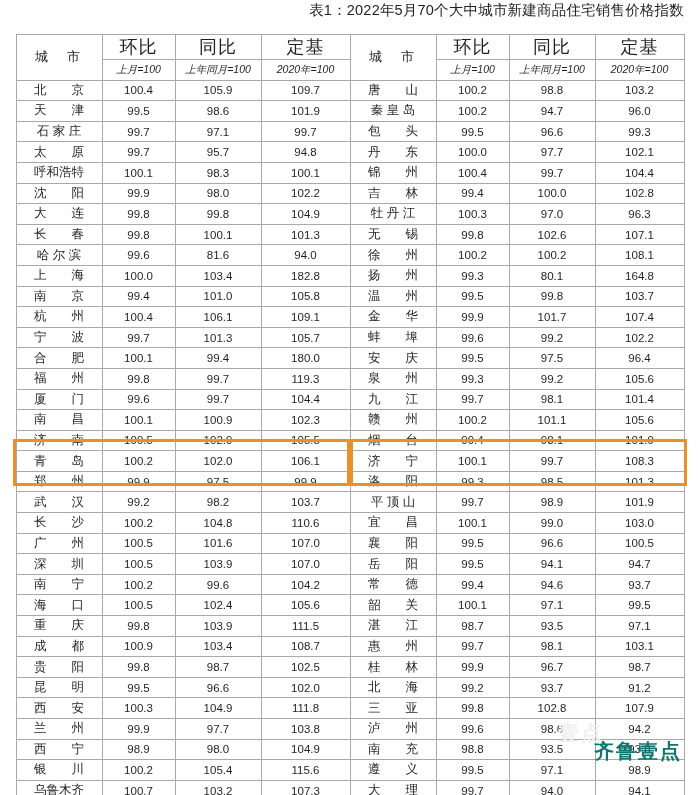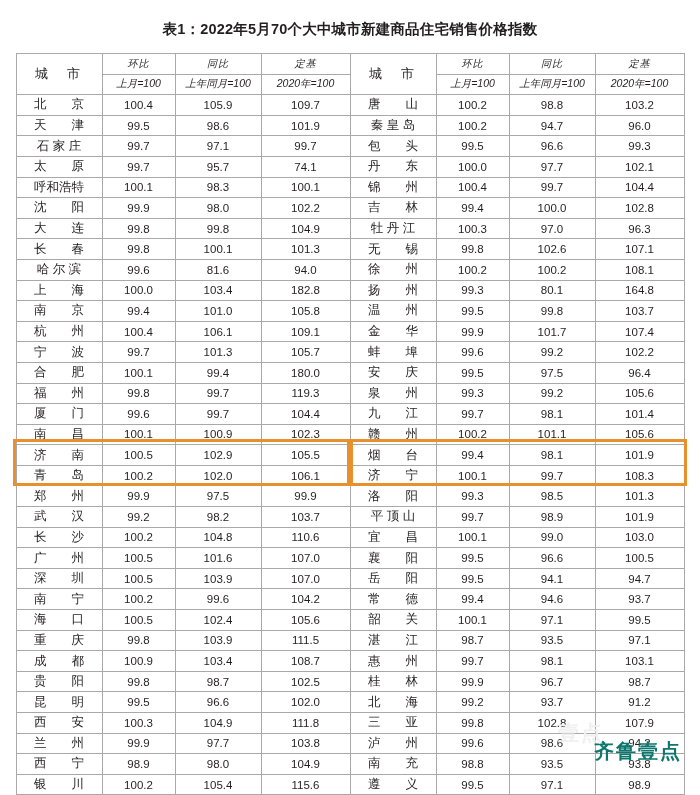--- a/index.html
+++ b/index.html
@@ -16,25 +16,25 @@
     overflow: hidden;
   }
   .page {
     width: 700px;
     height: 795px;
     position: relative;
     box-sizing: border-box;
     padding: 0 16px;
   }
   .title {
-    text-align: center;
+    text-align: right;
     font-size: 14.5px;
-    font-weight: bold;
+    font-weight: normal;
     letter-spacing: 0.2px;
-    padding-top: 20px;
+    padding-top: 1px;
     padding-bottom: 14px;
     color: #231f20;
   }
   table.grid {
     border-collapse: collapse;
     width: 668px;
     table-layout: fixed;
     font-size: 11.5px;
   }
   table.grid td, table.grid th {
@@ -45,24 +45,23 @@
     height: 19.6px;
     font-weight: normal;
     color: #231f20;
   }
   .hdr-city {
     font-size: 13px;
     letter-spacing: 3px;
     margin-top: 27px;
   }
   .hdr-top {
-    font-size: 10px;
+    font-size: 18px;
     letter-spacing: 1px;
     height: 22px;
-    font-style: italic;
   }
   .hdr-sub {
     font-size: 10.5px;
     height: 19px;
     color: #231f20;
     font-style: italic;
   }
   .city-name {
     font-size: 12.5px;
     text-align: center;
@@ -186,21 +185,21 @@
             <td class="num">99.7</td>
             <td class="city-name">包　　头</td>
             <td class="num">99.5</td>
             <td class="num">96.6</td>
             <td class="num">99.3</td>
           </tr>
           <tr>
             <td class="city-name">太　　原</td>
             <td class="num">99.7</td>
             <td class="num">95.7</td>
-            <td class="num">74.1</td>
+            <td class="num">94.8</td>
             <td class="city-name">丹　　东</td>
             <td class="num">100.0</td>
             <td class="num">97.7</td>
             <td class="num">102.1</td>
           </tr>
           <tr>
             <td class="city-name">呼和浩特</td>
             <td class="num">100.1</td>
             <td class="num">98.3</td>
             <td class="num">100.1</td>

